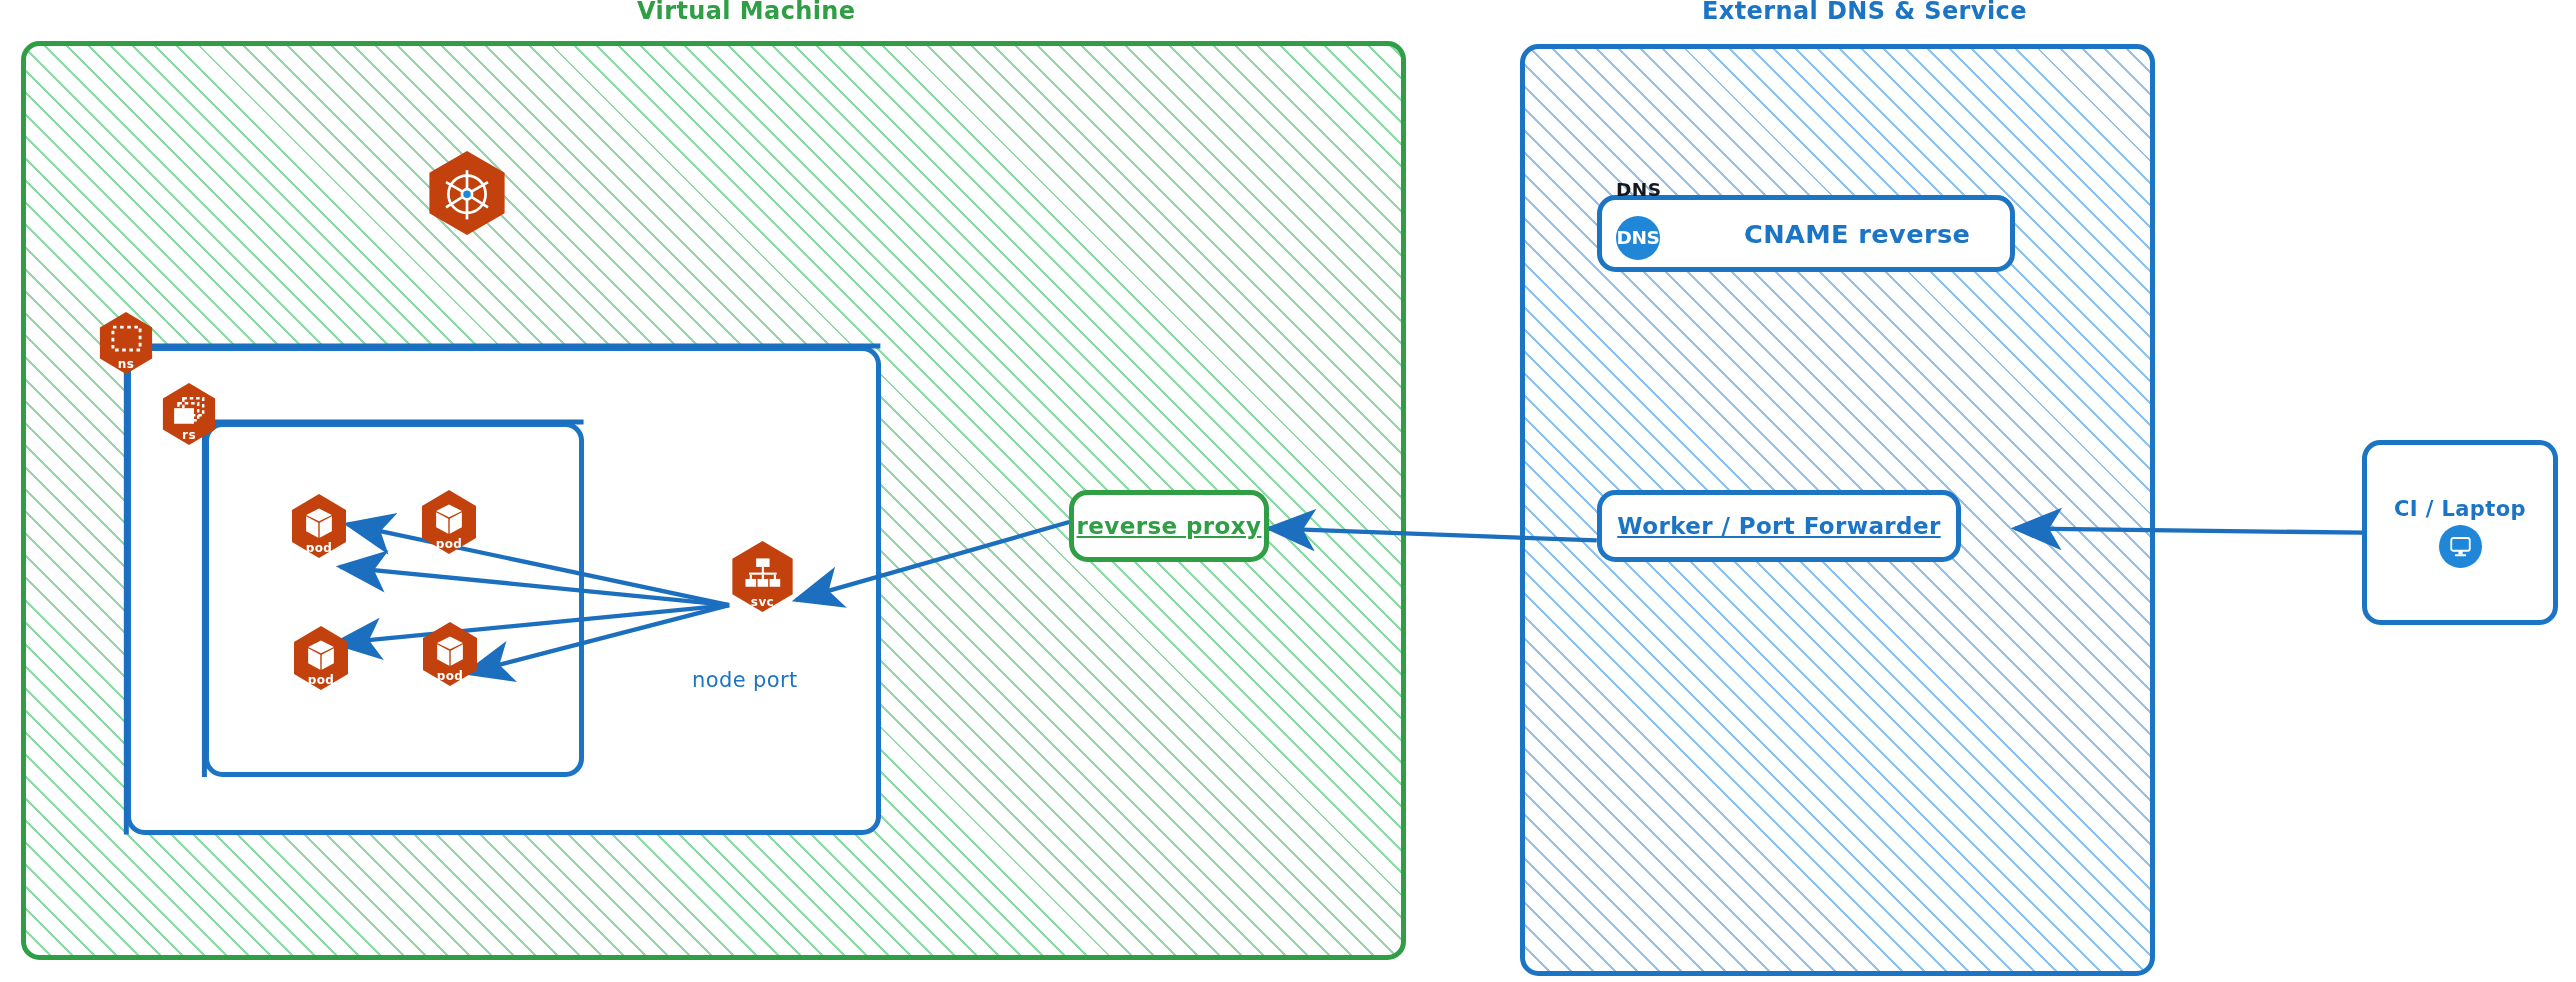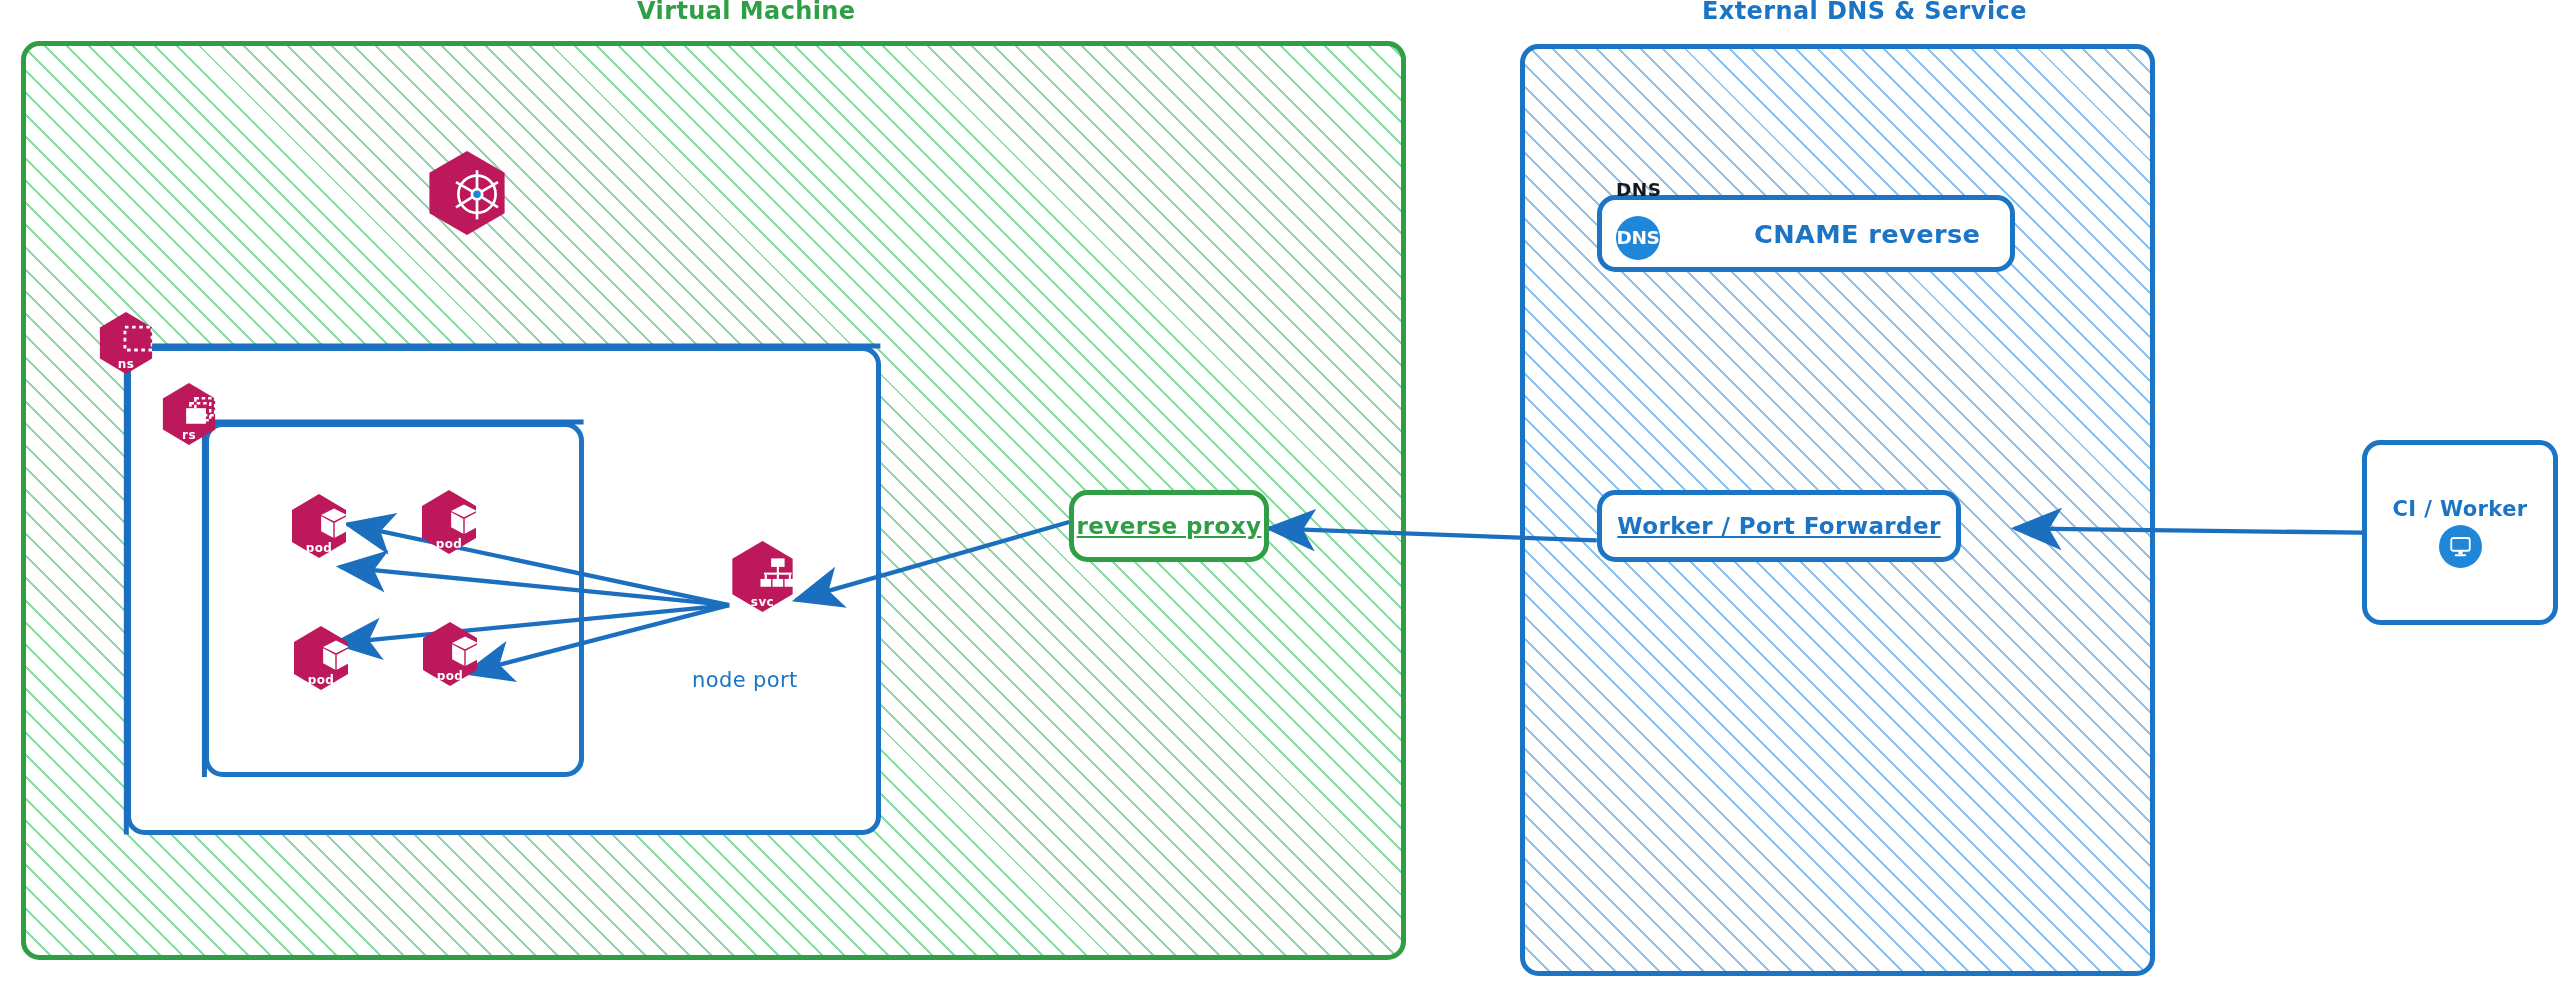--- a/index.html
+++ b/index.html
@@ -40,37 +40,37 @@
   
   .card{position:absolute;box-sizing:border-box;border-radius:18.5px;background:#ffffff;
         display:flex;align-items:center;justify-content:center;}
   .card-green{border:5px solid #2f9e44;}
   .card-blue{border:5px solid #1b74c4;}
   .card-label{font-size:23px;font-weight:600;white-space:nowrap;text-decoration:underline;}
   .lbl-green{color:#2f9e44;}
   .lbl-blue{color:#1b74c4;}
 
   #reverse-proxy{left:1057px;top:490px;width:200px;height:72px;}
-  #dns-card{left:1585px;top:195px;width:418px;height:77px;justify-content:flex-start;padding-left:10px;}
+  #dns-card{left:1585px;top:195px;width:418px;height:77px;justify-content:flex-start;}
   #worker-card{left:1585px;top:490px;width:364px;height:72px;}
   #ci-card{left:2350px;top:440px;width:196px;height:185px;flex-direction:column;justify-content:center;}
 
   #dns-tag{position:absolute;left:14px;top:-21px;font-size:18.5px;font-weight:700;color:#15181c;}
   #dns-badge{position:absolute;left:14px;top:15.6px;width:44px;height:44px;border-radius:50%;
              background:#2086d8;display:flex;align-items:center;justify-content:center;
              color:#fff;font-size:18.5px;font-weight:700;letter-spacing:-0.4px;}
   #cname-text{margin-left:142px;font-size:25.6px;font-weight:600;color:#1b74c4;white-space:nowrap;}
 
   #ci-label{font-size:21px;font-weight:600;color:#1b74c4;margin-bottom:4.3px;}
   #ci-icon{width:43px;height:43px;border-radius:50%;background:#2086d8;
            display:flex;align-items:center;justify-content:center;}
 
   
-  .hex{position:absolute;display:flex;flex-direction:column;align-items:flex-end;justify-content:center;
-       background:#be185d;
+  .hex{position:absolute;display:flex;flex-direction:column;align-items:center;justify-content:center;
+       background:#c2410c;
        clip-path:polygon(50% 0%, 95% 25%, 95% 75%, 50% 100%, 5% 75%, 5% 25%);
        filter:drop-shadow(2.1px 2.1px 0 rgba(120,120,120,.45));}
   .hex .cap{position:absolute;bottom:2.8px;width:100%;text-align:center;color:#fff;
             font-size:12px;font-weight:700;letter-spacing:0.4px;}
   .hex svg{display:block;}
 
   #k8s-logo{left:415px;top:151px;width:80px;height:84px;
             clip-path:polygon(50% 0%, 97% 26%, 97% 74%, 50% 100%, 3% 74%, 3% 26%);}
   #ns-hex{left:85px;top:312px;width:58px;height:62px;}
   #rs-hex{left:148px;top:383px;width:58px;height:62px;}
@@ -217,21 +217,21 @@
     <span id="dns-tag" class="hand">DNS</span>
     <span id="dns-badge">DNS</span>
     <span id="cname-text" class="hand">CNAME reverse</span>
   </div>
 
   <div class="card card-blue" id="worker-card">
     <span class="card-label lbl-blue hand">Worker / Port Forwarder</span>
   </div>
 
   <div class="card card-blue" id="ci-card">
-    <span id="ci-label" class="hand">CI / Worker</span>
+    <span id="ci-label" class="hand">CI / Laptop</span>
     <span id="ci-icon">
       <svg width="27" height="27" viewBox="0 0 38 38" aria-hidden="true">
         <rect x="6" y="7" width="26" height="18" rx="3" fill="none" stroke="#ffffff" stroke-width="2.6"></rect>
         <rect x="16" y="25" width="6" height="5" fill="#ffffff"></rect>
         <rect x="11" y="30" width="16" height="2.8" rx="1.4" fill="#ffffff"></rect>
       </svg>
     </span>
   </div>
 
 </div>

